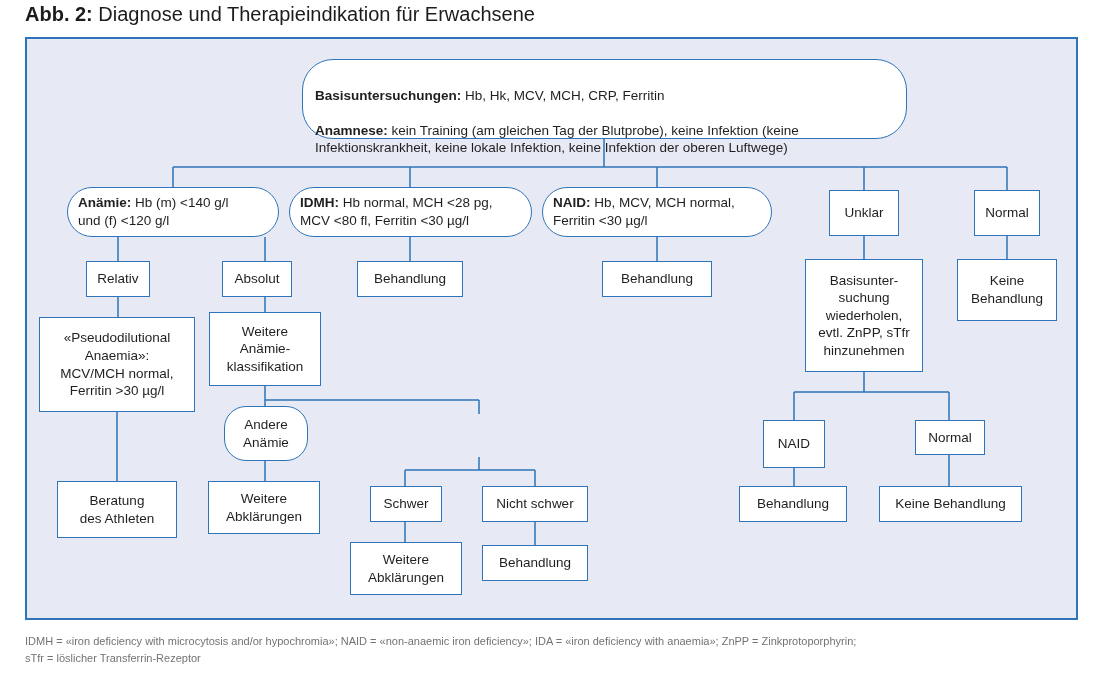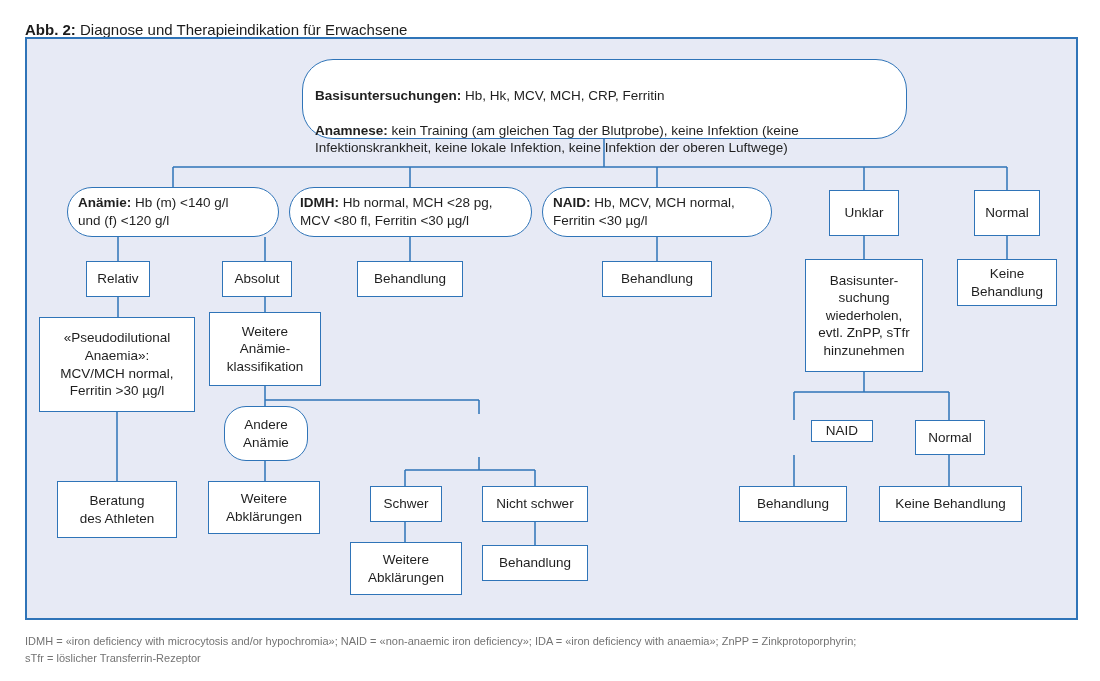--- a/index.html
+++ b/index.html
@@ -1,21 +1,21 @@
 <!DOCTYPE html>
 <html><head>
 <meta charset="utf-8">
 <style>
   html,body{margin:0;padding:0;background:#fff;}
   .page{
     position:relative; width:1100px; height:681px; background:#ffffff;
     font-family:"Liberation Sans","DejaVu Sans",sans-serif; color:#1c1c1c;
     overflow:hidden;
   }
-  .title{ position:absolute; left:25px; top:21px; font-size:15px; }
+  .title{ position:absolute; left:25px; top:3px; font-size:20px; }
   .title .b{ font-weight:bold; }
   .panel{
     position:absolute; left:25px; top:37px; width:1053px; height:583px;
     background:#e7eaf5; border:2px solid #2f74b8; box-sizing:border-box;
   }
   .wires{ position:absolute; left:0; top:0; width:100%; height:100%; }
   .node{
     position:absolute; background:#ffffff; border:1.5px solid #2f74b8;
     box-sizing:border-box; display:flex; align-items:center; justify-content:center;
     text-align:center; font-size:13.5px; line-height:1.3; color:#1f1f1f;
@@ -83,21 +83,21 @@
     <div class="node" style="left:330px; top:222px; width:106px; height:36px;">Behandlung</div>
 
     <div class="node" style="left:575px; top:222px; width:110px; height:36px;">Behandlung</div>
 
     <div class="node" style="left:778px; top:220px; width:118px; height:113px;">Basisunter-
 suchung
 wiederholen,
 evtl. ZnPP, sTfr
 hinzunehmen</div>
 
-    <div class="node" style="left:930px; top:220px; width:100px; height:47px;">Keine
+    <div class="node" style="left:930px; top:220px; width:100px; height:62px;">Keine
 Behandlung</div>
 
     <div class="node" style="left:12px; top:278px; width:156px; height:95px;">«Pseudodilutional
 Anaemia»:
 MCV/MCH normal,
 Ferritin &gt;30 µg/l</div>
 
     <div class="node" style="left:182px; top:273px; width:112px; height:74px;">Weitere
 Anämie-
 klassifikation</div>
@@ -114,21 +114,21 @@
 
     <div class="node" style="left:343px; top:447px; width:72px; height:36px;">Schwer</div>
 
     <div class="node" style="left:455px; top:447px; width:106px; height:36px;">Nicht schwer</div>
 
     <div class="node" style="left:323px; top:503px; width:112px; height:53px;">Weitere
 Abklärungen</div>
 
     <div class="node" style="left:455px; top:506px; width:106px; height:36px;">Behandlung</div>
 
-    <div class="node" style="left:736px; top:381px; width:62px; height:22px;margin-left:48px;">NAID</div>
+    <div class="node" style="left:736px; top:381px; width:62px; height:48px;">NAID</div>
 
     <div class="node" style="left:888px; top:381px; width:70px; height:35px;">Normal</div>
 
     <div class="node" style="left:712px; top:447px; width:108px; height:36px;">Behandlung</div>
 
     <div class="node" style="left:852px; top:447px; width:143px; height:36px;">Keine Behandlung</div>
 
   </div>
 
   <div class="footnote">IDMH = «iron deficiency with microcytosis and/or hypochromia»; NAID = «non-anaemic iron deficiency»; IDA = «iron deficiency with anaemia»; ZnPP = Zinkprotoporphyrin;

